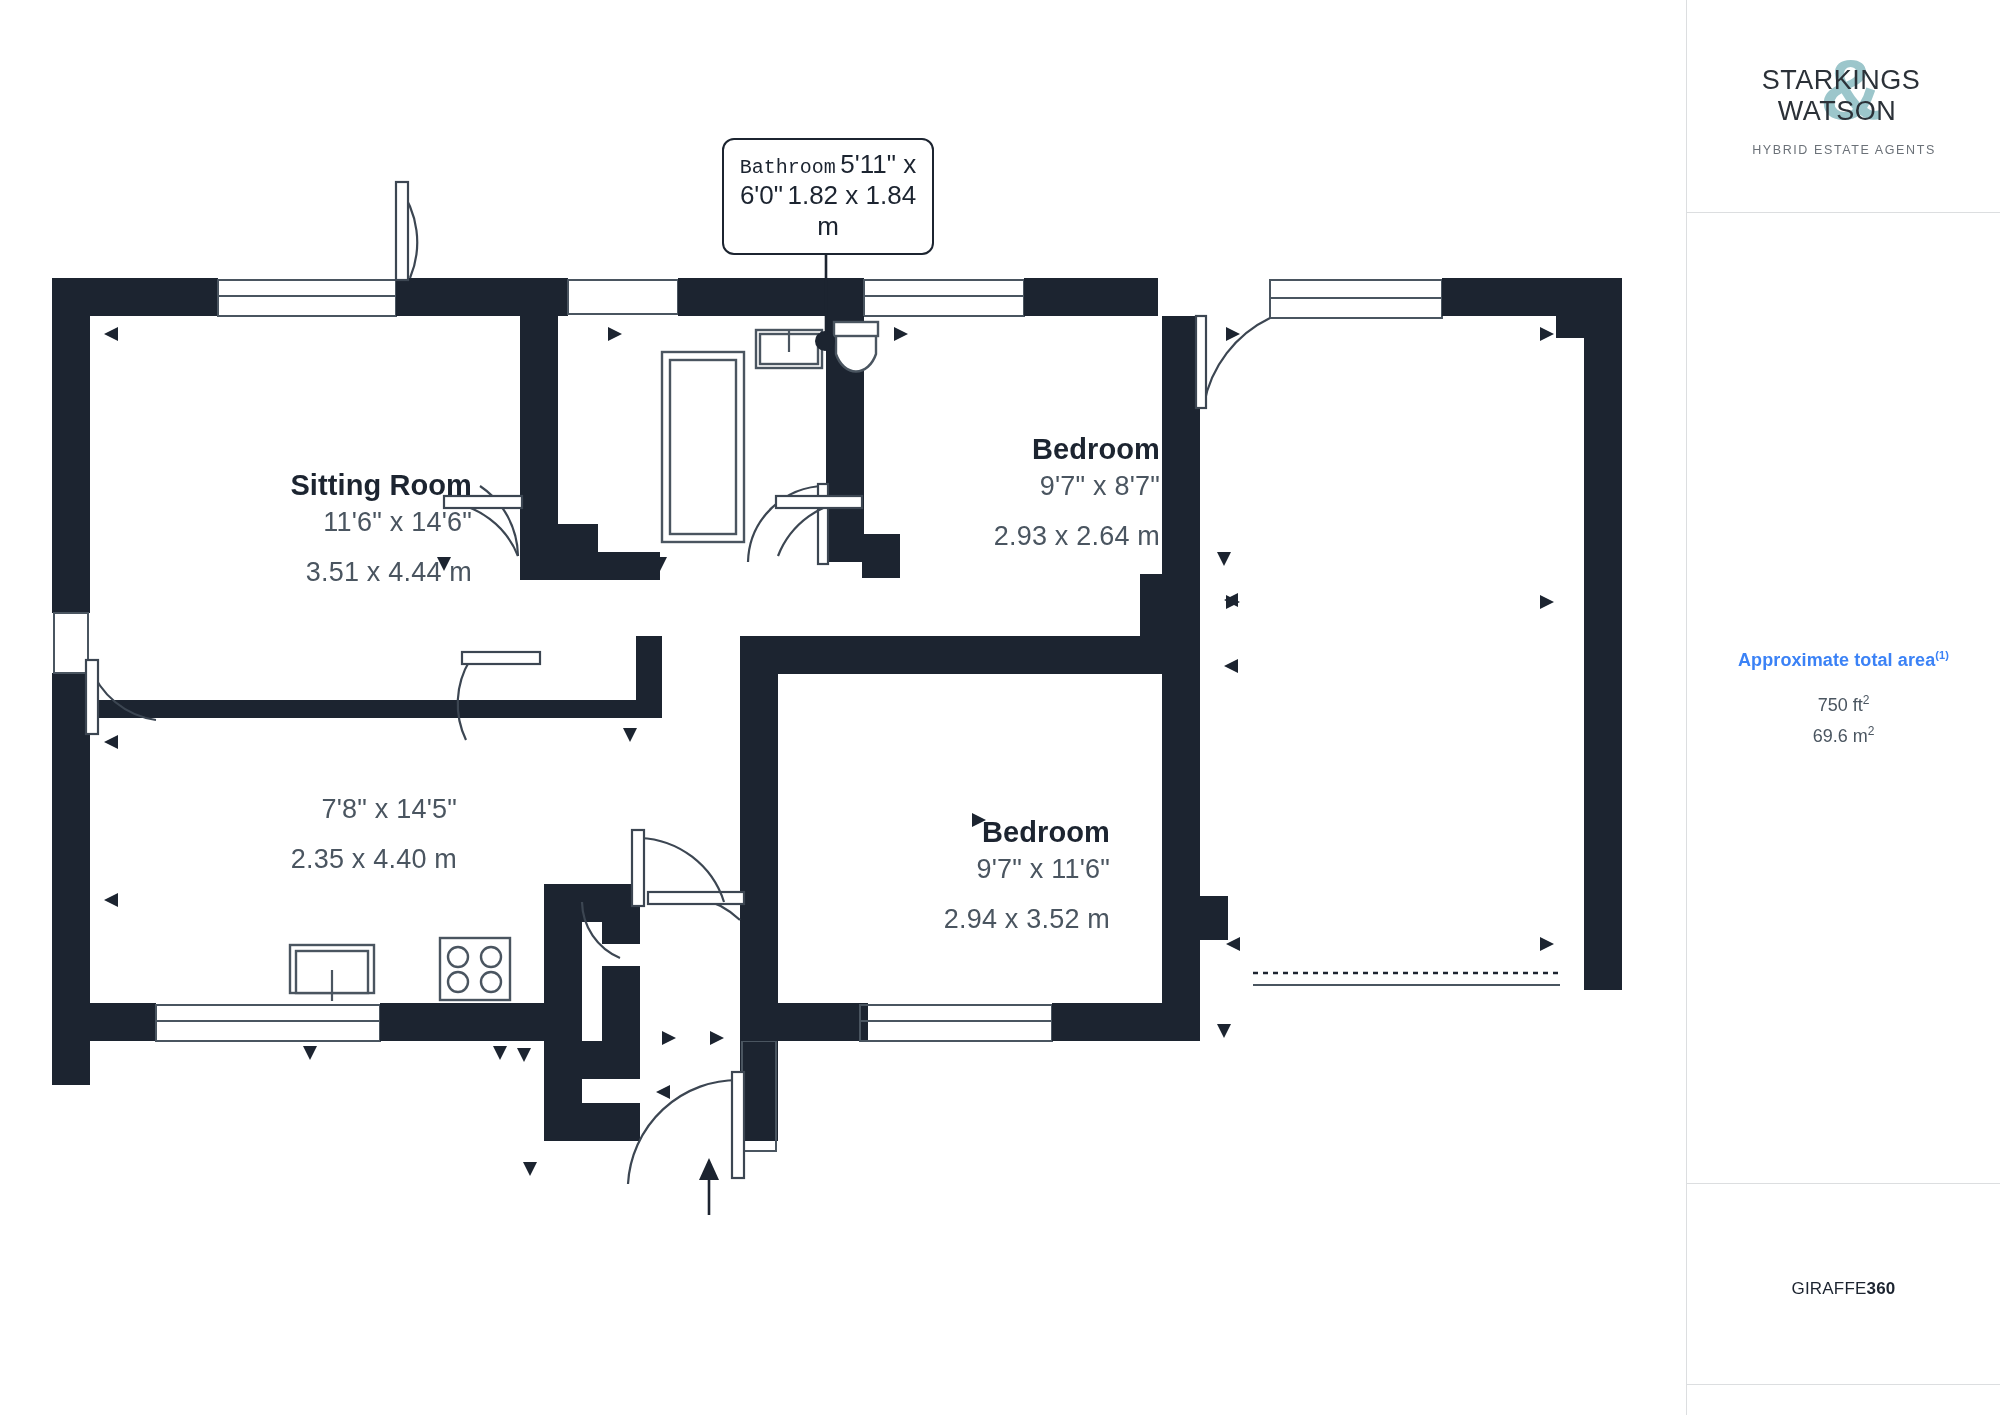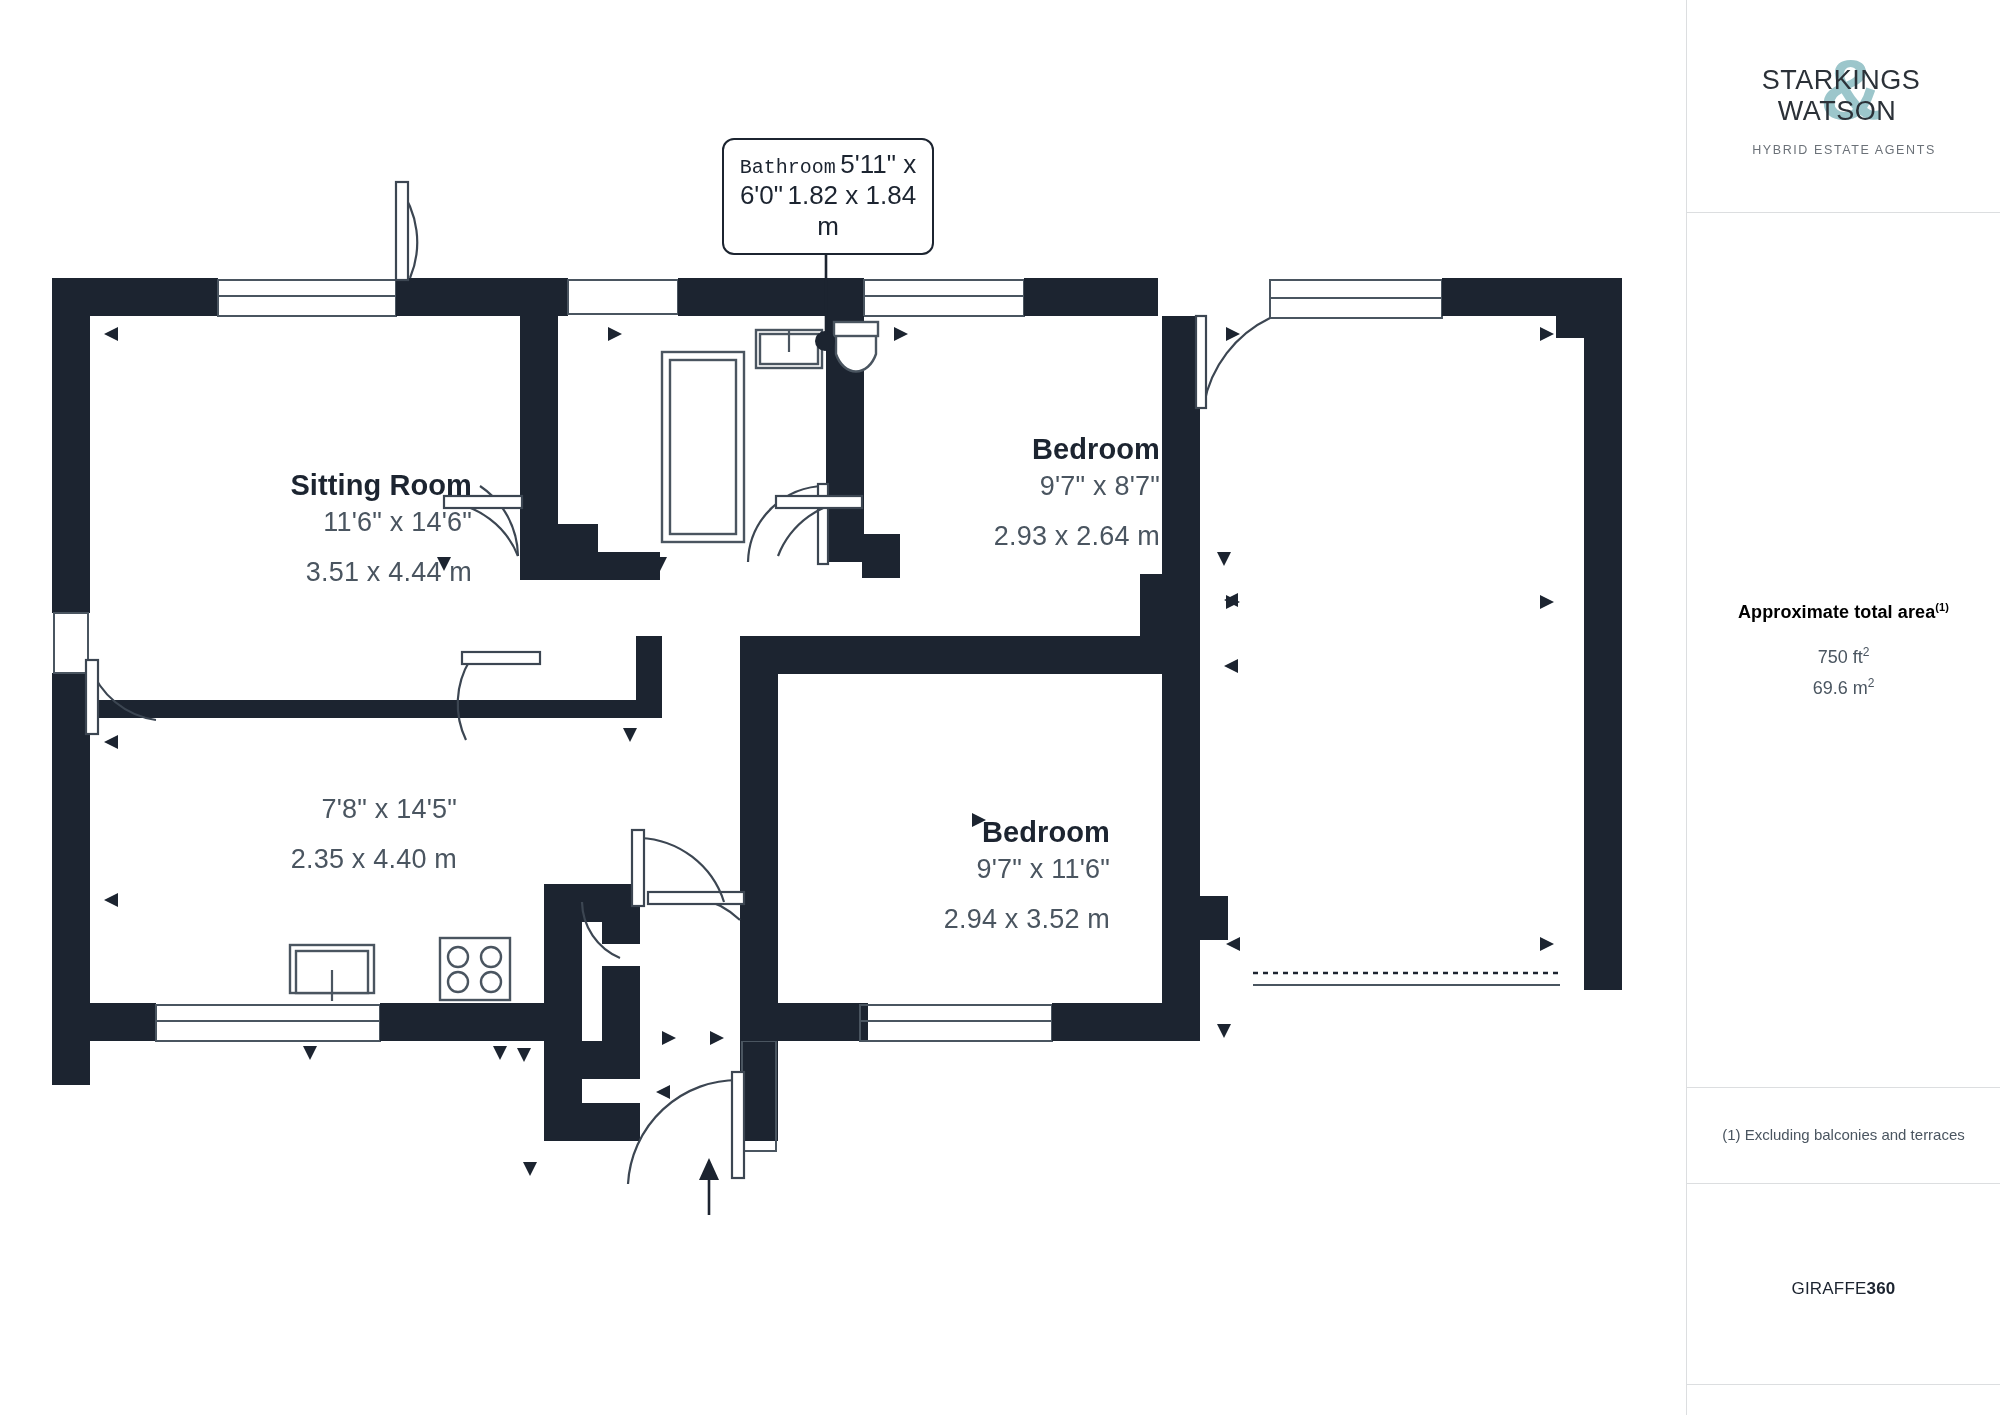--- a/index.html
+++ b/index.html
@@ -119,21 +119,21 @@
     display: flex;
     flex-direction: column;
     align-items: center;
     justify-content: center;
     text-align: center;
     padding: 0 18px;
   }
   #sb-area-title {
     font-size: 18px;
     font-weight: bold;
-    color: #000000;
+    color: #3b82f6;
     letter-spacing: 0.1px;
     margin-bottom: 14px;
   }
   #sb-area-title .sup {
     font-size: 11px;
     vertical-align: super;
     font-weight: bold;
   }
   .sb-area-value {
     font-size: 18px;
@@ -453,23 +453,20 @@
         <span>Approximate total area</span><span class="sup">(1)</span>
       </div>
       <div class="sb-area-value">
         <span>750 ft</span><span class="sup">2</span>
       </div>
       <div class="sb-area-value">
         <span>69.6 m</span><span class="sup">2</span>
       </div>
     </div>
 
-    <div class="sb-cell" id="sb-footnote-cell">
-      <div id="sb-footnote">(1) Excluding balconies and terraces</div>
-    </div>
 
     <div id="sb-disclaimer-cell">
       <div id="sb-brand">
         <span>GIRAFFE</span><span class="brand-bold">360</span>
       </div>
     </div>
 
     <div id="sb-bottom-fill"></div>
   </div>
 

